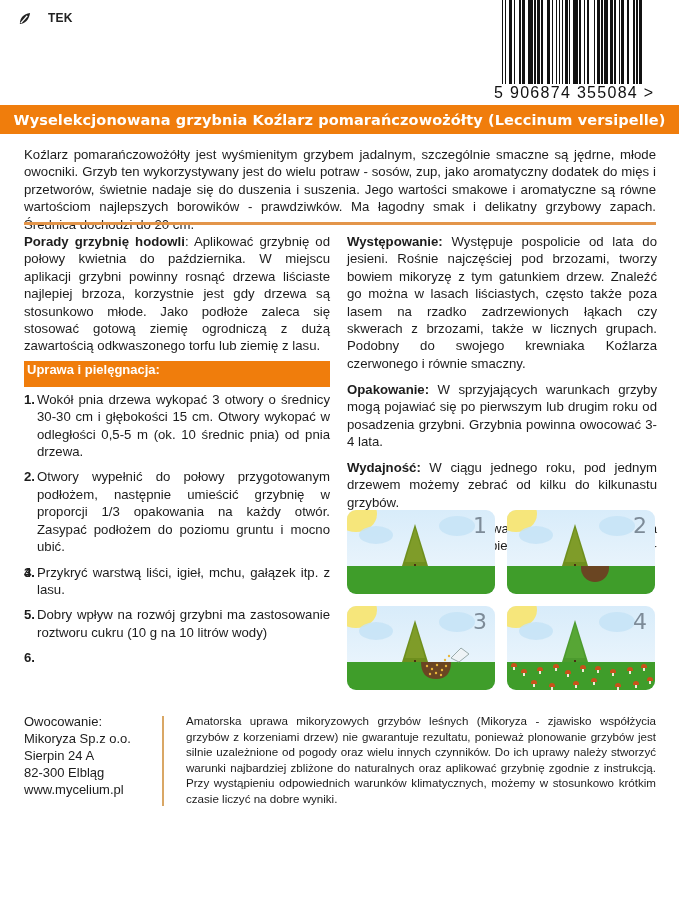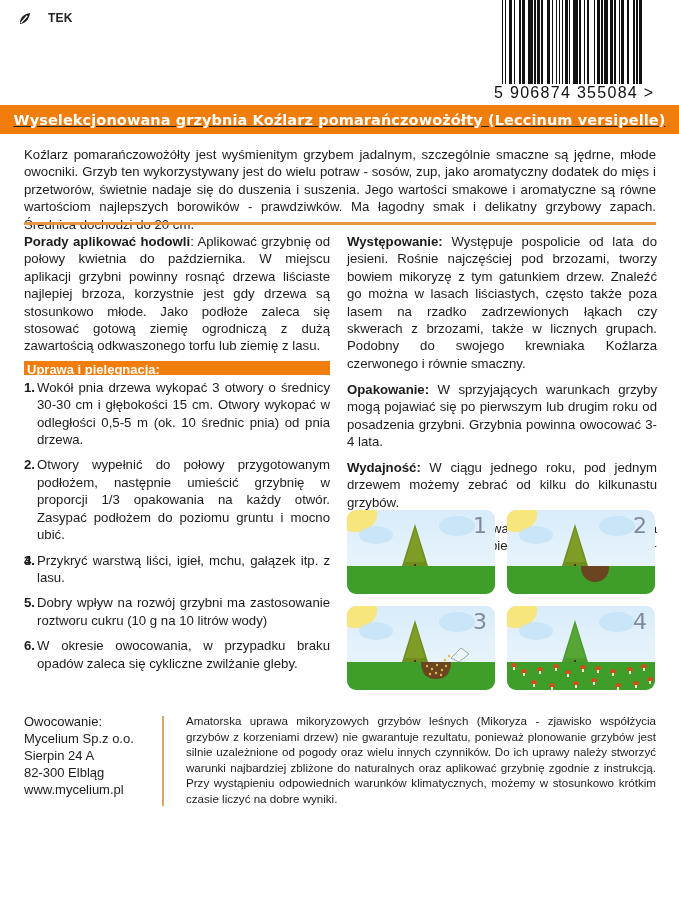--- a/index.html
+++ b/index.html
@@ -14,39 +14,39 @@
   .barcode { position:absolute; left:502px; top:0; width:142px; height:84px; display:flex; align-items:stretch; }
   .barcode i { display:block; background:#111; height:100%; }
   .barcode b { display:block; height:100%; }
   .barcode-digits {
     position:absolute; left:494px; top:84px; width:170px; font-family:"Liberation Sans", sans-serif;
     font-size:16px; color:#111; letter-spacing:1.3px; white-space:pre;
   }
 
   .band {
     position:absolute; left:0; top:105px; width:679px; height:29px; background:#f07d0c;
-    display:flex; align-items:center; justify-content:center;text-decoration:underline;
+    display:flex; align-items:center; justify-content:center;
   }
   .band h1 { margin:0; color:#fff; font-size:14.5px; font-weight:bold; letter-spacing:0.1px; font-family:"DejaVu Sans", sans-serif; white-space:nowrap; }
 
   .intro {
     position:absolute; left:24px; top:146px; width:632px; font-family:"Liberation Sans", sans-serif;
     font-size:13.2px; line-height:17.4px; text-align:justify; color:#1c1c1c; margin:0;
   }
   .rule { position:absolute; left:24px; top:222px; width:632px; height:3px; background:#e3954a; }
 
   .col { position:absolute; font-family:"Liberation Sans", sans-serif; font-size:13.2px; line-height:17.4px; color:#1c1c1c; }
   .col p { margin:0; text-align:justify; }
   .left { left:24px; top:233px; width:306px; }
   .right { left:347px; top:233px; width:310px; }
   .right p { margin-bottom:8.5px; }
   .lbl { font-weight:bold; }
 
   .subband {
-    margin-top:6px; background:#f07d0c; color:#fff; font-weight:bold; height:14px; line-height:17px;
+    margin-top:6px; background:#f07d0c; color:#fff; font-weight:bold; height:26px; line-height:17px;
     padding-left:3px; font-size:13px; margin-bottom:4px;
   }
   ol.steps { list-style:none; margin:0; padding:0; }
   ol.steps li { position:relative; padding-left:13px; margin-bottom:8px; text-align:justify; }
   ol.steps li .num { position:absolute; left:0; top:0; font-weight:bold; }
 
   .panels { position:absolute; left:347px; top:510px; width:310px; height:180px; }
   .panel {
     position:absolute; width:148px; height:84px; border-radius:9px; overflow:hidden;
     background:linear-gradient(#d8ecfa, #e9f4fc 70%);
@@ -154,30 +154,30 @@
 
 <div class="band">
   <h1>Wyselekcjonowana grzybnia Koźlarz pomarańczowożółty (Leccinum versipelle)</h1>
 </div>
 
 <p class="intro">Koźlarz pomarańczowożółty jest wyśmienitym grzybem jadalnym, szczególnie smaczne są jędrne, młode owocniki. Grzyb ten wykorzystywany jest do wielu potraw - sosów, zup, jako aromatyczny dodatek do mięs i przetworów, świetnie nadaje się do duszenia i suszenia. Jego wartości smakowe i aromatyczne są równe wartościom najlepszych borowików - prawdziwków. Ma łagodny smak i delikatny grzybowy zapach. Średnica dochodzi do 20 cm.</p>
 <div class="rule"></div>
 
 <div class="col left">
   <p>
-    <span class="lbl">Porady aplikować hodowli</span><span>: Aplikować grzybnię od połowy kwietnia do października. W miejscu aplikacji grzybni powinny rosnąć drzewa liściaste najlepiej brzoza, korzystnie jest gdy drzewa są stosunkowo młode. Jako podłoże zaleca się stosować gotową ziemię ogrodniczą z dużą zawartością odkwaszonego torfu lub ziemię z lasu.</span>
+    <span class="lbl">Porady grzybnię hodowli</span><span>: Aplikować grzybnię od połowy kwietnia do października. W miejscu aplikacji grzybni powinny rosnąć drzewa liściaste najlepiej brzoza, korzystnie jest gdy drzewa są stosunkowo młode. Jako podłoże zaleca się stosować gotową ziemię ogrodniczą z dużą zawartością odkwaszonego torfu lub ziemię z lasu.</span>
   </p>
   <div class="subband">Uprawa i pielęgnacja:</div>
   <ol class="steps">
     <li><span class="num">1.</span><span>Wokół pnia drzewa wykopać 3 otwory o średnicy 30-30 cm i głębokości 15 cm. Otwory wykopać w odległości 0,5-5 m (ok. 10 średnic pnia) od pnia drzewa.</span></li>
     <li><span class="num">2.</span><span>Otwory wypełnić do połowy przygotowanym podłożem, następnie umieścić grzybnię w proporcji 1/3 opakowania na każdy otwór. Zasypać podłożem do poziomu gruntu i mocno ubić.</span></li>
     <li><span class="num">3.</span></li>
     <li><span class="num">4.</span><span>Przykryć warstwą liści, igieł, mchu, gałązek itp. z lasu.</span></li>
     <li><span class="num">5.</span><span>Dobry wpływ na rozwój grzybni ma zastosowanie roztworu cukru (10 g na 10 litrów wody)</span></li>
-    <li><span class="num">6.</span><span>W okresie owocowania, w przypadku braku opadów zaleca się cykliczne zwilżanie gleby.</span></li>
+    <li><span class="num">6.</span></li>
   </ol>
 </div>
 
 <div class="col right">
   <p>
     <span class="lbl">Występowanie:</span><span> Występuje pospolicie od lata do jesieni. Rośnie najczęściej pod brzozami, tworzy bowiem mikoryzę z tym gatunkiem drzew. Znaleźć go można w lasach liściastych, często także poza lasem na rzadko zadrzewionych łąkach czy skwerach z brzozami, także w licznych grupach. Podobny do swojego krewniaka Koźlarza czerwonego i równie smaczny.</span>
   </p>
   <p>
     <span class="lbl">Opakowanie:</span><span> W sprzyjających warunkach grzyby mogą pojawiać się po pierwszym lub drugim roku od posadzenia grzybni. Grzybnia powinna owocować 3-4 lata.</span>
   </p>
@@ -275,19 +275,19 @@
       <span class="mush" style="left:108px;top:77px;"></span>
       <span class="mush" style="left:126px;top:75px;"></span>
       <span class="mush" style="left:140px;top:71px;"></span>
     </div>
     <div class="pnum">4</div>
   </div>
 </div>
 
 <div class="footer-left">
   <div>Owocowanie:</div>
-  <div>Mycelium Sp.z o.o.</div>
+  <div>Mikoryza Sp.z o.o.</div>
   <div>Sierpin 24 A</div>
   <div>82-300 Elbląg</div>
   <div>www.mycelium.pl</div>
 </div>
 <div class="vline"></div>
 <p class="disclaimer">Amatorska uprawa mikoryzowych grzybów leśnych (Mikoryza - zjawisko współżycia grzybów z korzeniami drzew) nie gwarantuje rezultatu, ponieważ plonowanie grzybów jest silnie uzależnione od pogody oraz wielu innych czynników. Do ich uprawy należy stworzyć warunki najbardziej zbliżone do naturalnych oraz aplikować grzybnię zgodnie z instrukcją. Przy wystąpieniu odpowiednich warunków klimatycznych, możemy w stosunkowo krótkim czasie liczyć na dobre wyniki.</p>
 
 </body></html>

